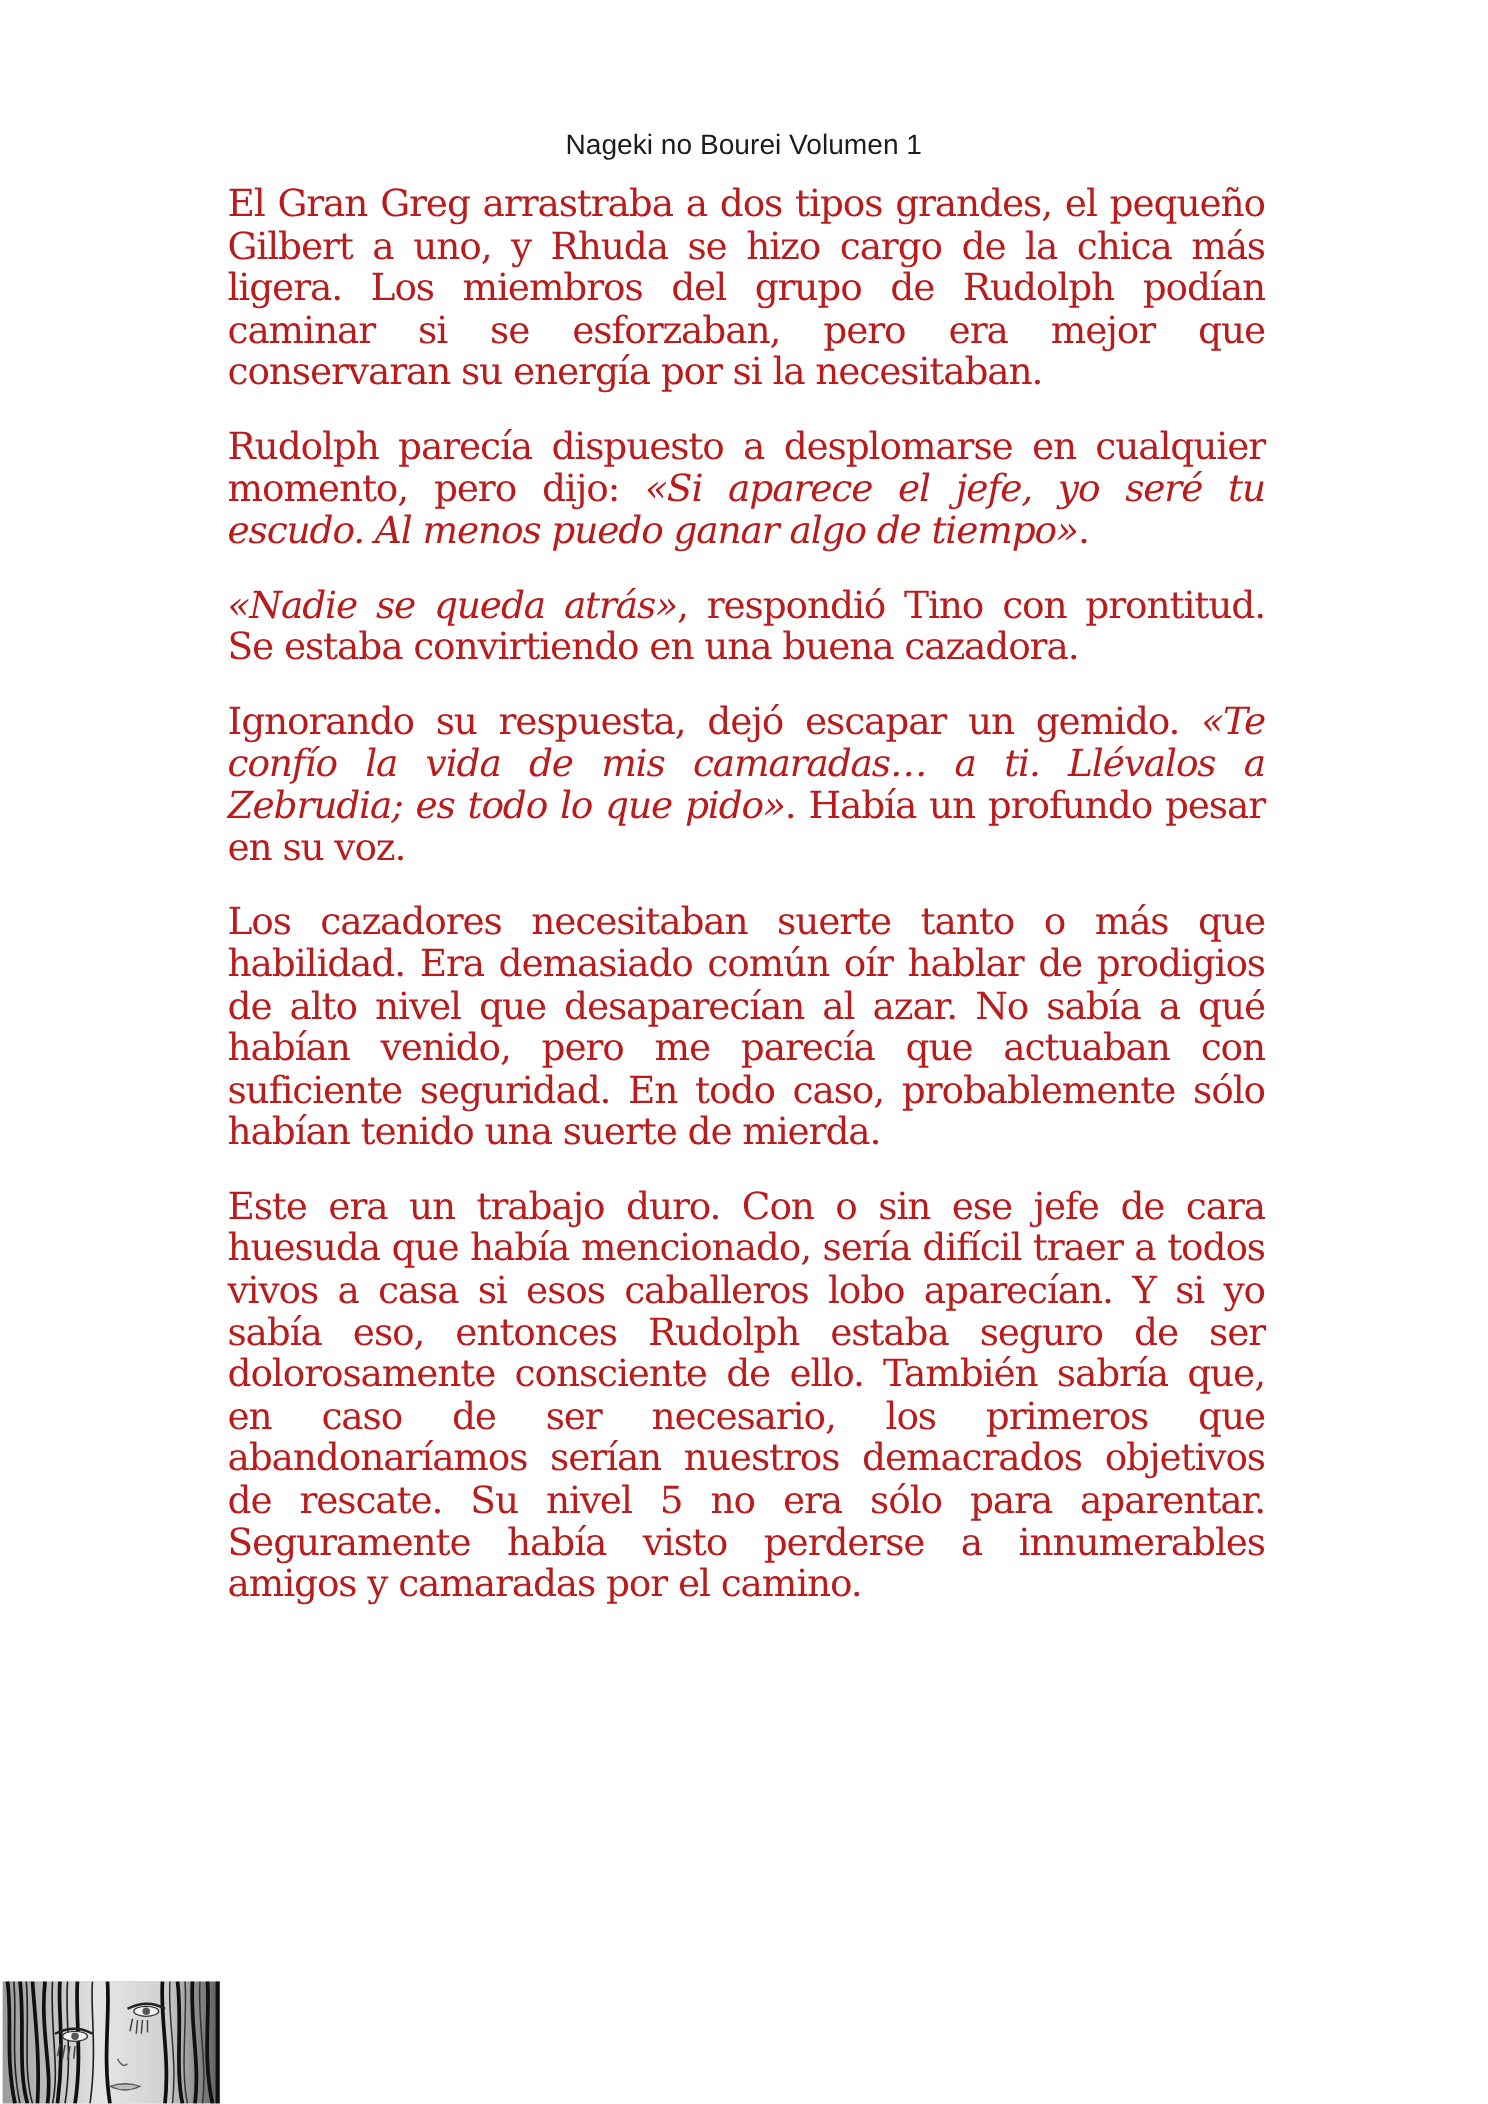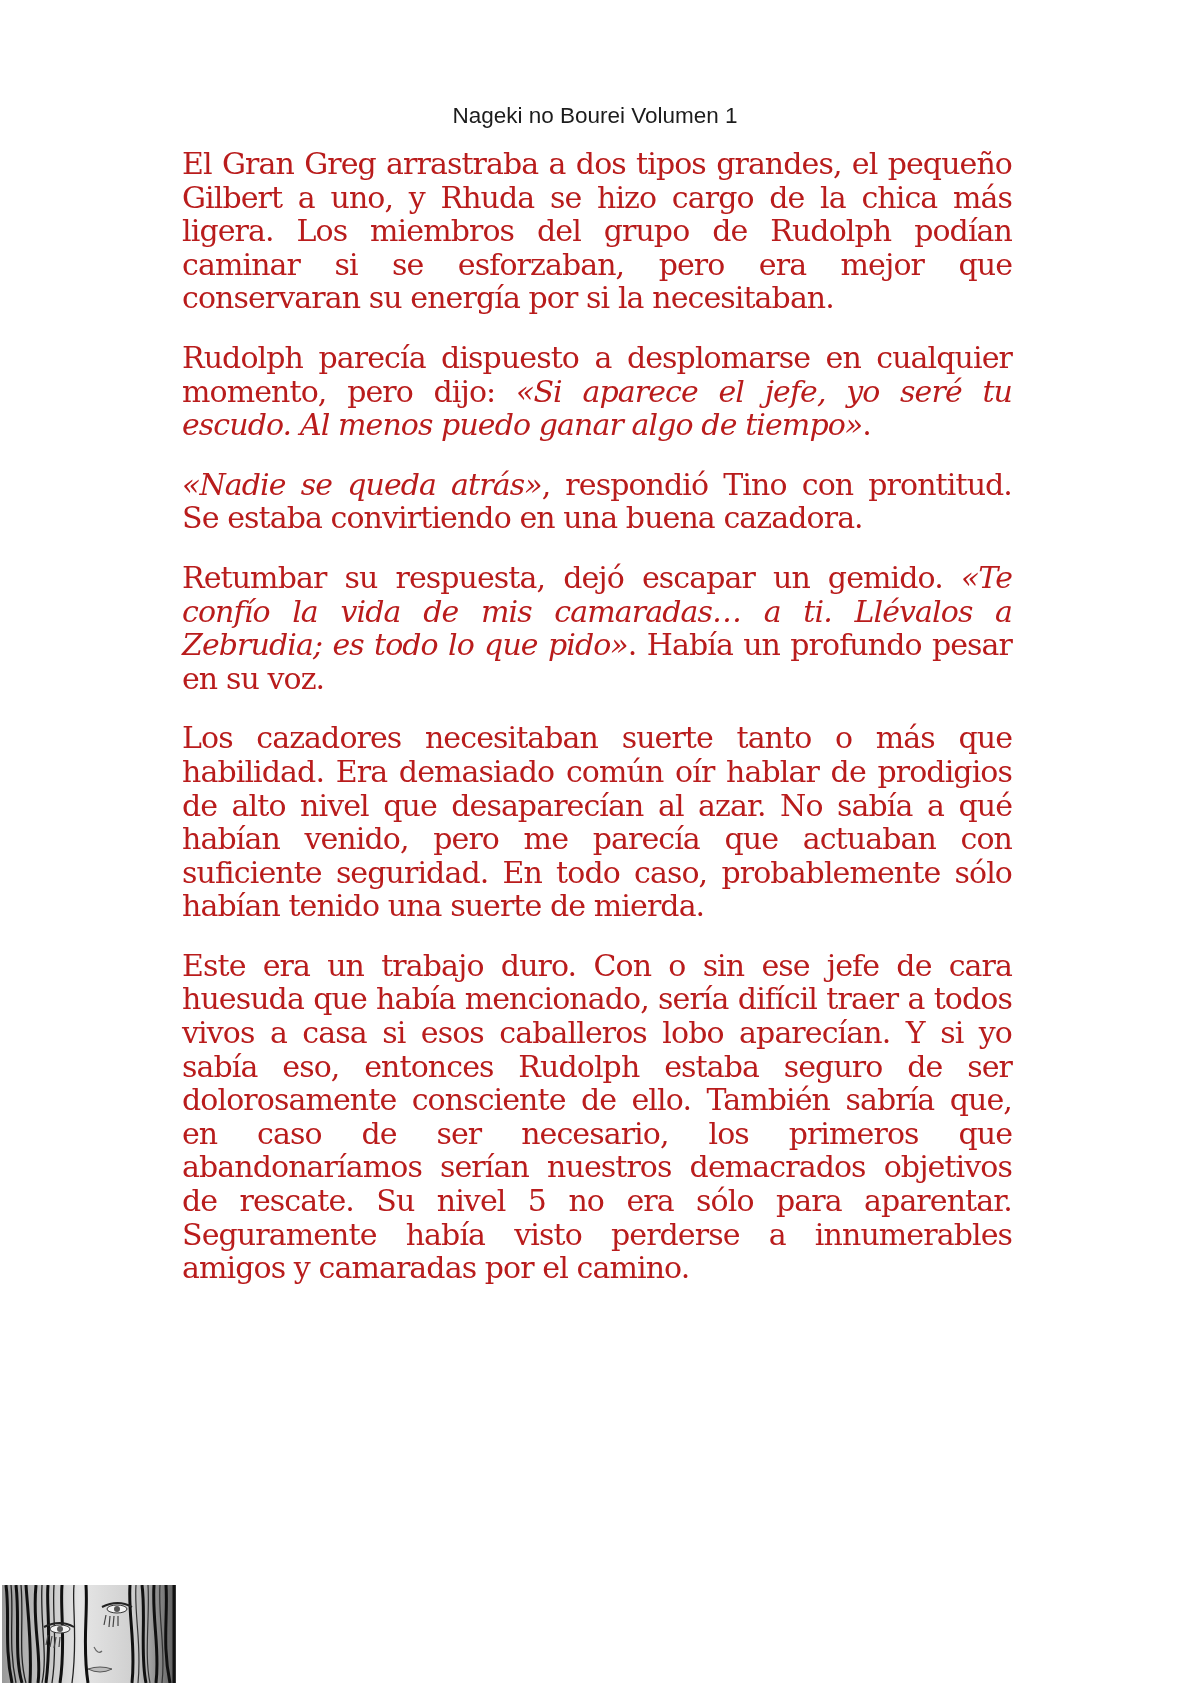--- a/index.html
+++ b/index.html
@@ -64,21 +64,21 @@
 <div class="header">
   <div>Nageki no Bourei Volumen 1</div>
 </div>
 
 <div class="body-text">
   <p>
     <span>El Gran Greg arrastraba a dos tipos grandes, el pequeño Gilbert a uno, y Rhuda se hizo cargo de la chica más ligera. Los miembros del grupo de Rudolph podían caminar si se esforzaban, pero era mejor que conservaran su energía por si la necesitaban.</span>
   </p>
   <p><span>Rudolph parecía dispuesto a desplomarse en cualquier momento, pero dijo: </span><em>«Si aparece el jefe, yo seré tu escudo. Al menos puedo ganar algo de tiempo»</em><span>.</span></p>
   <p><em>«Nadie se queda atrás»</em><span>, respondió Tino con prontitud. Se estaba convirtiendo en una buena cazadora.</span></p>
-  <p><span>Retumbar su respuesta, dejó escapar un gemido. </span><em>«Te confío la vida de mis camaradas… a ti. Llévalos a Zebrudia; es todo lo que pido»</em><span>. Había un profundo pesar en su voz.</span></p>
+  <p><span>Ignorando su respuesta, dejó escapar un gemido. </span><em>«Te confío la vida de mis camaradas… a ti. Llévalos a Zebrudia; es todo lo que pido»</em><span>. Había un profundo pesar en su voz.</span></p>
   <p>
     <span>Los cazadores necesitaban suerte tanto o más que habilidad. Era demasiado común oír hablar de prodigios de alto nivel que desaparecían al azar. No sabía a qué habían venido, pero me parecía que actuaban con suficiente seguridad. En todo caso, probablemente sólo habían tenido una suerte de mierda.</span>
   </p>
   <p>
     <span>Este era un trabajo duro. Con o sin ese jefe de cara huesuda que había mencionado, sería difícil traer a todos vivos a casa si esos caballeros lobo aparecían. Y si yo sabía eso, entonces Rudolph estaba seguro de ser dolorosamente consciente de ello. También sabría que, en caso de ser necesario, los primeros que abandonaríamos serían nuestros demacrados objetivos de rescate. Su nivel 5 no era sólo para aparentar. Seguramente había visto perderse a innumerables amigos y camaradas por el camino.</span>
   </p>
 </div>
 
 <div class="illustration">
   <svg width="174" height="98" viewBox="0 0 174 98">

